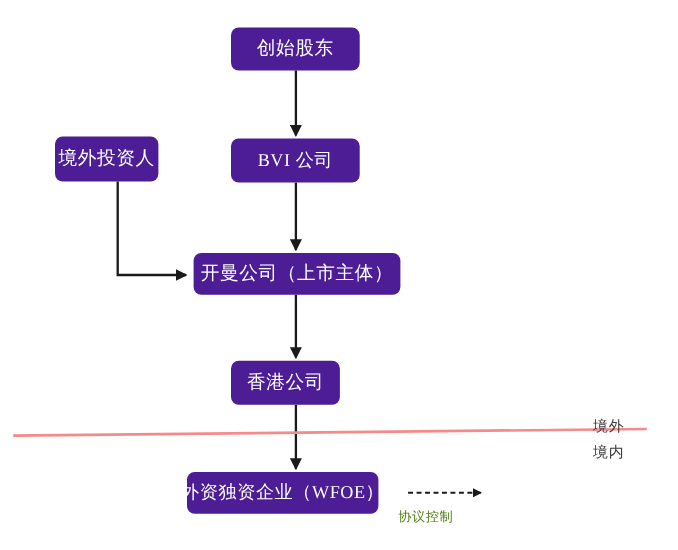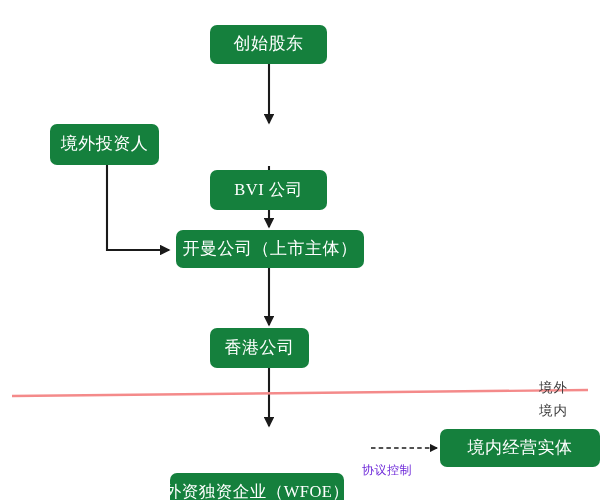--- a/index.html
+++ b/index.html
@@ -14,36 +14,35 @@
   #canvas {
     position: relative;
     width: 616px;
     height: 500px;
     background: #ffffff;
     overflow: hidden;
   }
   .node {
     position: absolute;
     box-sizing: border-box;
-    background: #15803d;
+    background: #4c1d95;
     border-radius: 7px;
     color: #ffffff;
     display: flex;
     align-items: center;
     justify-content: center;
     text-align: center;
     font-size: 17px;
     line-height: 1.1;
     letter-spacing: 0.5px;
     white-space: nowrap;
     font-family: "Liberation Serif", "DejaVu Serif", serif;
   }
   .node.latin-mix {
     font-size: 16.5px;
-    margin-top: 44px;
   }
   svg.edges {
     position: absolute;
     left: 0;
     top: 0;
     width: 616px;
     height: 500px;
     overflow: visible;
   }
   .side-label {
@@ -51,21 +50,21 @@
     font-size: 13.5px;
     color: #3a3a3a;
     font-family: "Liberation Serif", "DejaVu Serif", serif;
     letter-spacing: 1px;
     white-space: nowrap;
     margin-top: 12px;
   }
   .edge-label {
     position: absolute;
     font-size: 12px;
-    color: #6d28d9;
+    color: #4d7c0f;
     font-family: "Liberation Serif", "DejaVu Serif", serif;
     letter-spacing: 0.5px;
     white-space: nowrap;
   }
 </style>
 </head>
 <body>
 
 <div id="canvas">
 
@@ -91,43 +90,40 @@
 
     <line x1="12" y1="396" x2="588" y2="390" stroke="#f48a8a" stroke-width="2.4"></line>
 
     <line x1="371" y1="448" x2="437" y2="448" stroke="#1a1a1a" stroke-width="1.7" stroke-dasharray="4.5,3.2" marker-end="url(#arrow-dashed)"></line>
   </svg>
 
   <div class="node" style="left:210px; top:25px; width:117px; height:39px;">
     <span>创始股东</span>
   </div>
 
-  <div class="node" style="left:50px; top:124px; width:109px; height:41px;">
+  <div class="node" style="left:50px; top:124px; width:94px; height:41px;">
     <span>境外投资人</span>
   </div>
 
   <div class="node latin-mix" style="left:210px; top:126px; width:117px; height:40px;">
     <span>BVI 公司</span>
   </div>
 
   <div class="node" style="left:176px; top:230px; width:188px; height:38px;">
     <span>开曼公司（上市主体）</span>
   </div>
 
   <div class="node" style="left:210px; top:328px; width:99px; height:40px;">
     <span>香港公司</span>
   </div>
 
   <div class="node latin-mix" style="left:170px; top:429px; width:174px; height:38px;">
     <span>外资独资企业（WFOE）</span>
   </div>
 
-  <div class="node" style="left:440px; top:429px; width:160px; height:38px;">
-    <span>境内经营实体</span>
-  </div>
 
   <div class="side-label" style="left:539px; top:367px;">境外</div>
 
   <div class="side-label" style="left:539px; top:390px;">境内</div>
 
   <div class="edge-label" style="left:362px; top:462px;">协议控制</div>
 
 </div>
 
 </body></html>

